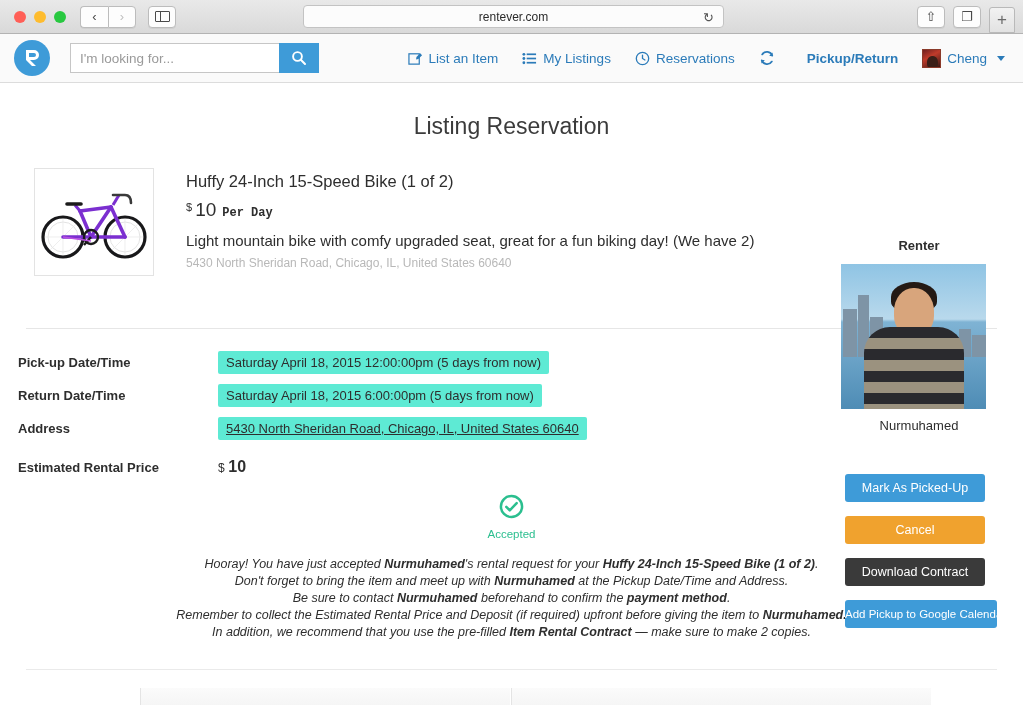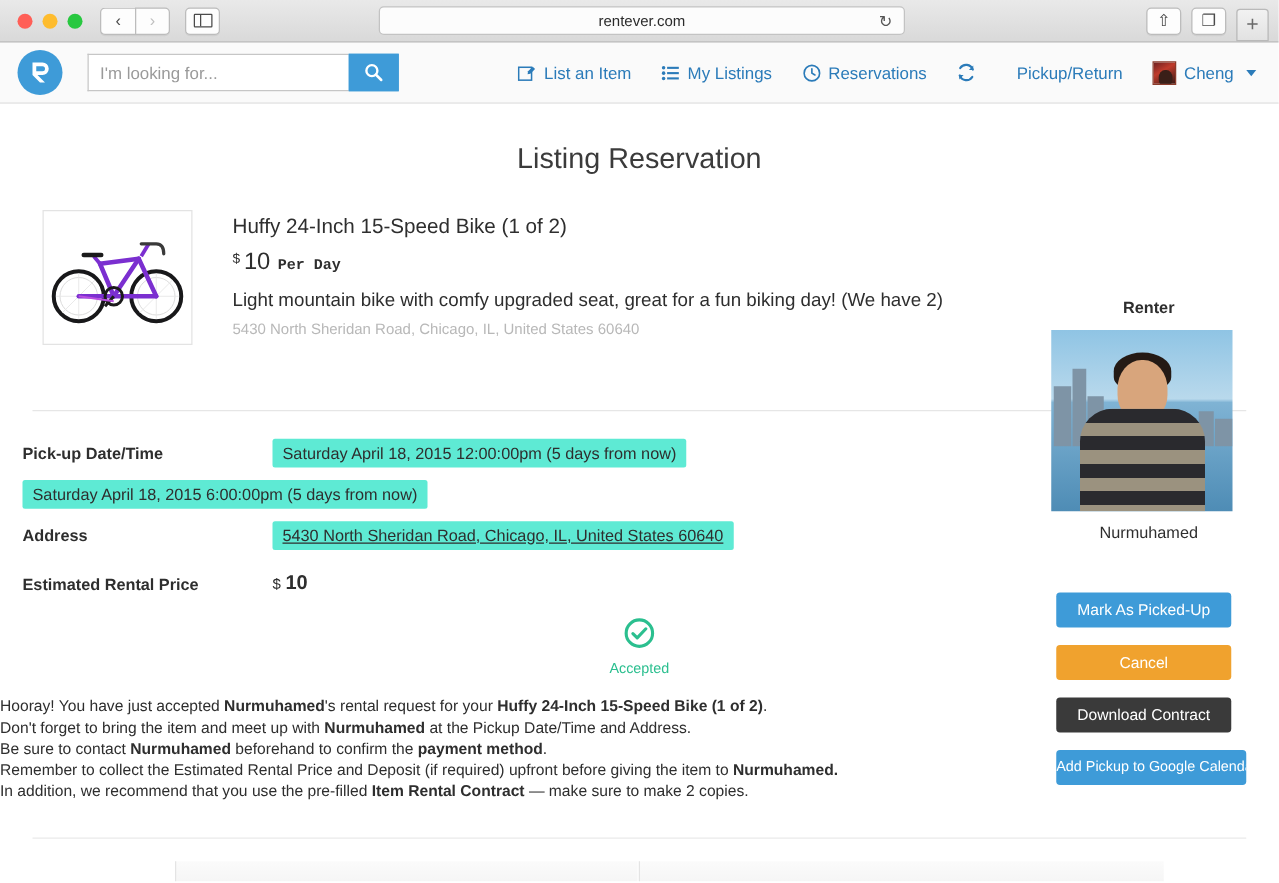--- a/index.html
+++ b/index.html
@@ -112,21 +112,21 @@
   .nav-links {
     margin-left: auto;
     display: flex; align-items: center; gap: 24px;
     padding-right: 4px;
   }
   .nav-link {
     display: flex; align-items: center; gap: 6px;
     color: #2b7bb9; font-size: 13.5px;
     white-space: nowrap; cursor: pointer;
   }
-  .nav-link.bold { font-weight: normal; gap: 32px; }
+  .nav-link.bold { font-weight: bold; gap: 32px; }
   .nav-ico { display: flex; align-items: center; }
   .avatar-mini {
     width: 19px; height: 19px;
     background: linear-gradient(150deg,#6e2020 0%,#c03b2b 40%,#3b1a16 100%);
     border: 1px solid #8a3a2a;
     flex: 0 0 auto;
     position: relative; overflow: hidden;
   }
   .avatar-mini::after {
     content: ""; position: absolute; left: 4px; top: 6px;
@@ -266,21 +266,21 @@
   .action-btn.calendar {
     background: #3e9bd8;
     width: 152px;
     font-size: 11.5px;
     overflow: hidden; white-space: nowrap;
   }
 
   .status-block { text-align: center; margin-top: 14px; }
   .status-label { font-size: 11.5px; color: #2bbf8f; margin-top: 5px; }
 
-  .message { text-align: left; margin-top: 16px; }
+  .message { text-align: center; margin-top: 16px; font-style: italic; }
   .message p { font-size: 12.5px; color: #2e2e2e; line-height: 17px; }
 
   .footer-divider { border-top: 1px solid #eaeaea; margin: 28px 26px 0; }
   .footer-area { position: relative; height: 40px; }
   .footer-block {
     position: absolute; top: 18px;
     height: 30px;
     background: linear-gradient(#fbfbfb, #f1f1f1);
     border-left: 1px solid #e4e4e4;
   }
@@ -465,20 +465,21 @@
   <div class="divider top"></div>
 
   <div class="details">
 
     <div class="detail-row">
       <div class="detail-label">Pick-up Date/Time</div>
       <div class="detail-value">Saturday April 18, 2015 12:00:00pm (5 days from now)</div>
     </div>
 
     <div class="detail-row">
+      <div class="detail-label">Return Date/Time</div>
       <div class="detail-value">Saturday April 18, 2015 6:00:00pm (5 days from now)</div>
     </div>
 
     <div class="detail-row">
       <div class="detail-label">Address</div>
       <div class="detail-value link">5430 North Sheridan Road, Chicago, IL, United States 60640</div>
     </div>
 
     <div class="detail-row" style="margin-top:14px;">
       <div class="detail-label">Estimated Rental Price</div>

